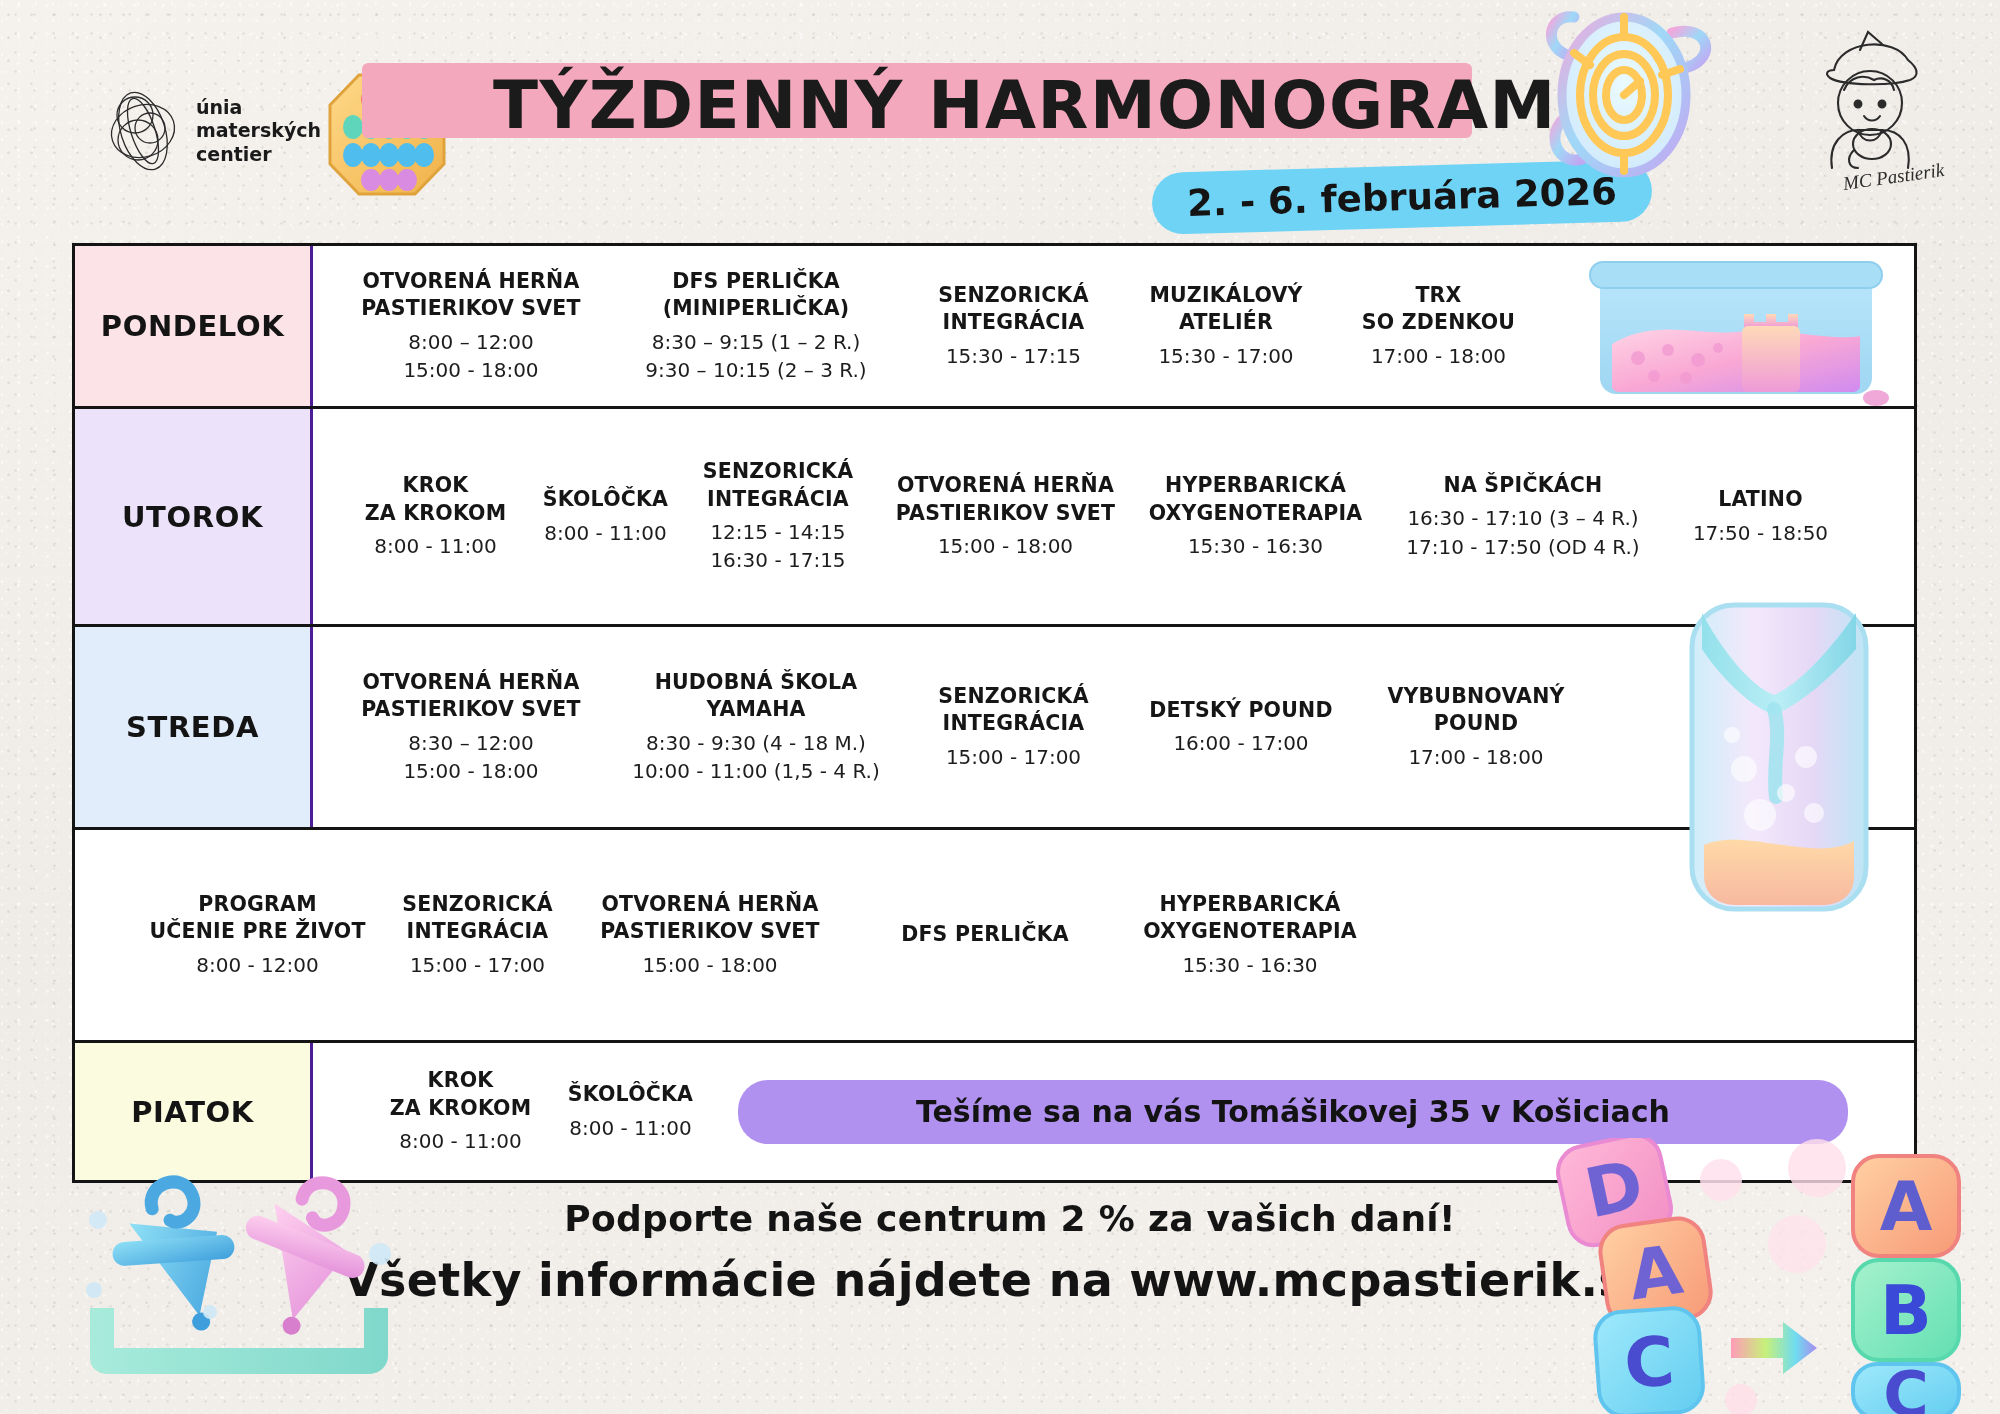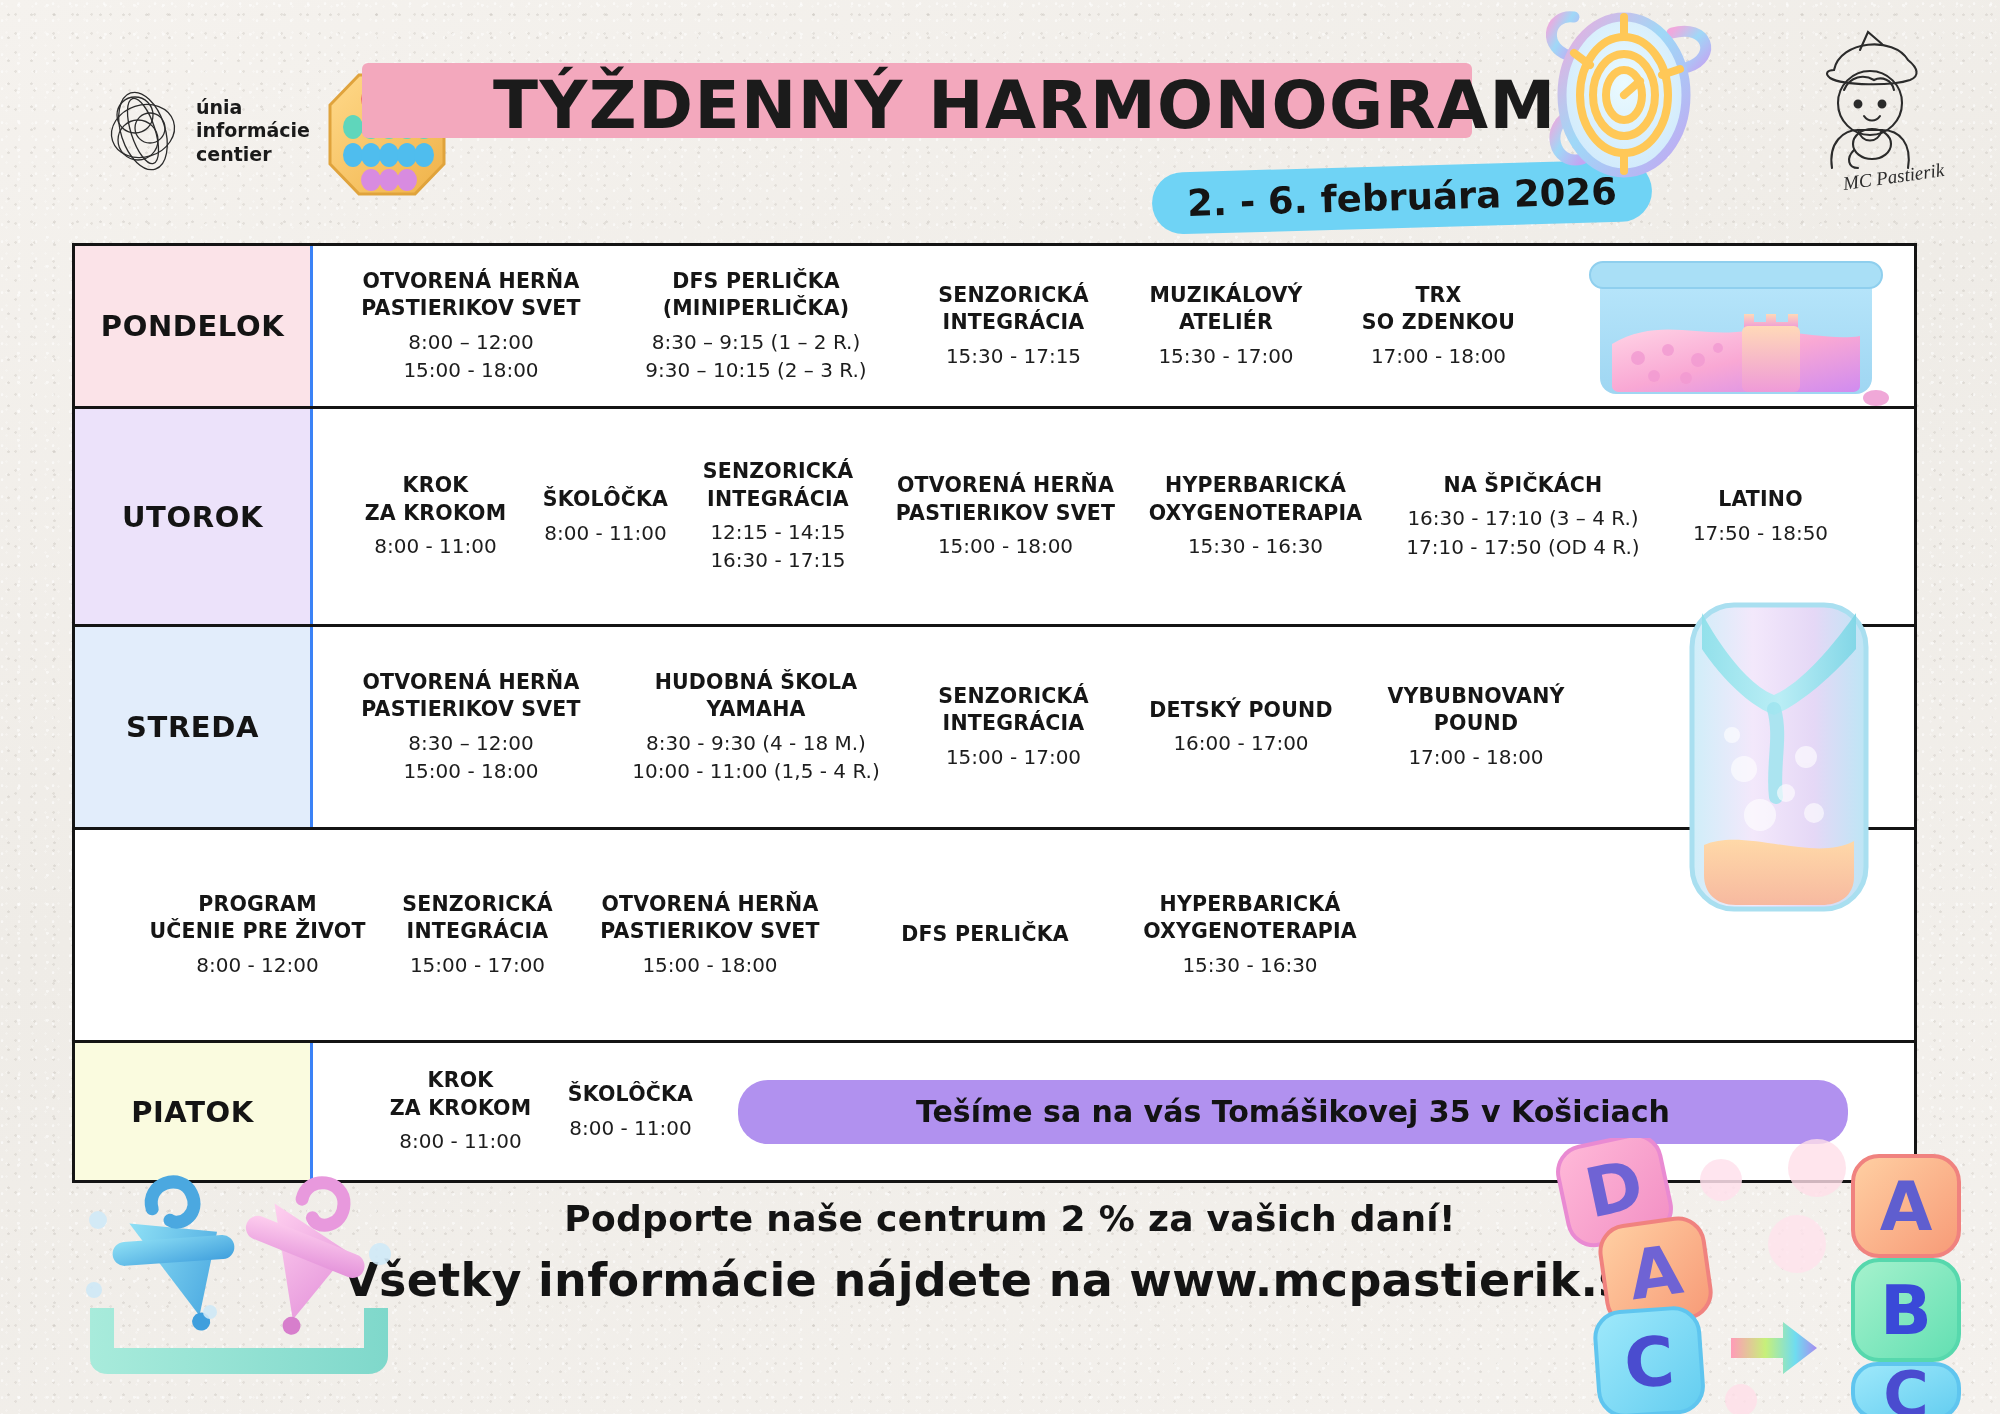--- a/index.html
+++ b/index.html
@@ -101,21 +101,21 @@
   .row:last-child { border-bottom: none; }
   .row.r1 { height: 163px; }
   .row.r2 { height: 218px; }
   .row.r3 { height: 203px; }
   .row.r4 { height: 213px; }
   .row.r5 { height: 137px; }
 
   .daycell {
     width: 238px;
     flex: 0 0 238px;
-    border-right: 3px solid #3b82f6;
+    border-right: 3px solid #4c1d95;
     display: flex; align-items: center; justify-content: center;
     font-family: "DejaVu Sans", sans-serif;
     font-weight: 700;
     font-size: 29px;
     letter-spacing: .6px;
     color: #141414;
     position: relative;
     z-index: 2;
   }
 
@@ -245,21 +245,21 @@
           <ellipse cx="39" cy="43" rx="22" ry="40" transform="rotate(-18 39 43)"></ellipse>
           <ellipse cx="39" cy="43" rx="32" ry="26" transform="rotate(-18 39 43)"></ellipse>
           <circle cx="31" cy="27" r="18"></circle>
           <circle cx="34" cy="52" r="20"></circle>
           <circle cx="46" cy="40" r="15"></circle>
           <ellipse cx="39" cy="43" rx="12" ry="34" transform="rotate(-18 39 43)"></ellipse>
         </g>
       </svg>
       <div class="uma-text">
         <div>únia</div>
-        <div>informácie</div>
+        <div>materských</div>
         <div>centier</div>
       </div>
     </div>
 
     <svg class="popit" viewBox="0 0 120 125">
       <defs>
         <linearGradient id="popG" x1="0" y1="0" x2="1" y2="1">
           <stop offset="0" stop-color="#ffd98a"></stop>
             <stop offset="1" stop-color="#f0b248"></stop>
         </linearGradient>

